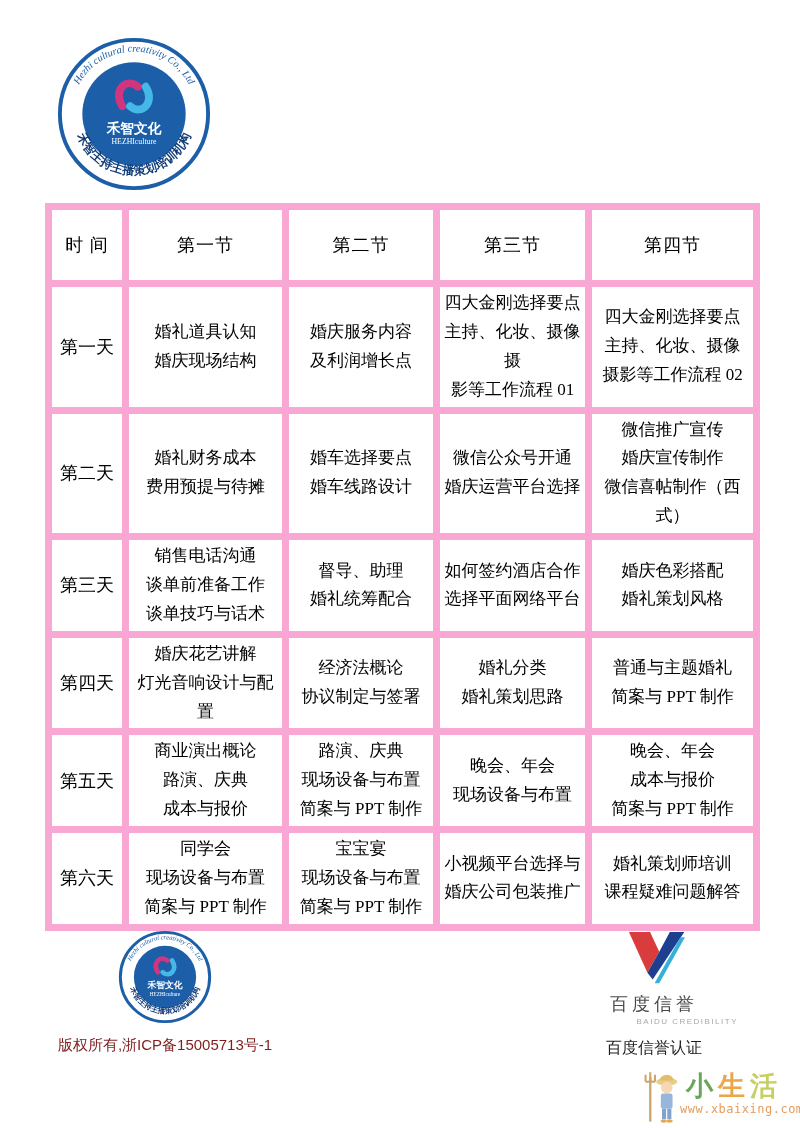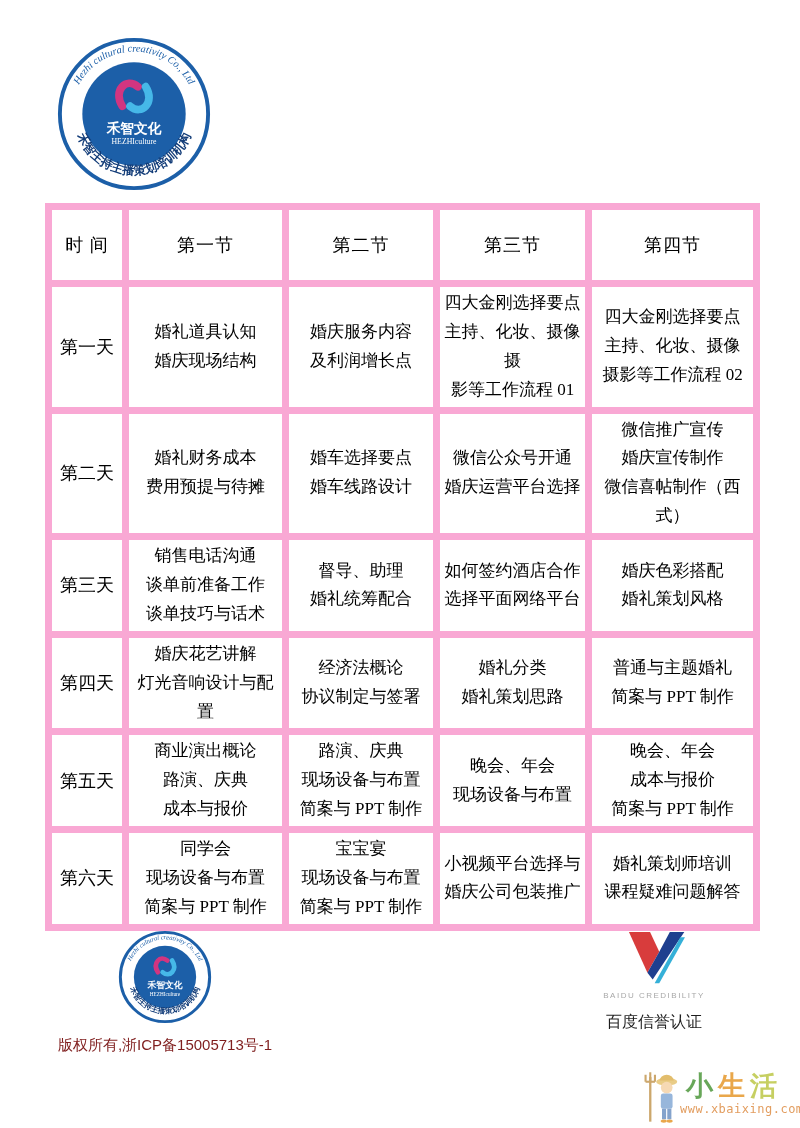--- a/index.html
+++ b/index.html
@@ -27,21 +27,21 @@
   .footer-left{position:absolute;left:55px;top:930px;width:220px;text-align:center;}
   .footer-center{position:absolute;left:318px;top:922px;width:200px;text-align:center;}
   .footer-right{position:absolute;left:570px;top:928px;width:168px;text-align:center;}
   .icp-text{margin-top:8px;font-family:"Liberation Sans","DejaVu Sans",sans-serif;
             font-size:15px;color:#7f1d1d;}
   .police-text{margin-top:6px;font-family:"Liberation Sans","DejaVu Sans",sans-serif;
             font-size:18px;font-weight:bold;color:#111;}
   .baidu-cn{margin-top:2px;font-family:"Liberation Sans","DejaVu Sans",sans-serif;
             font-size:18px;letter-spacing:4px;color:#4a4a4a;font-weight:500;}
   .baidu-en{font-family:"Liberation Sans","DejaVu Sans",sans-serif;
-            font-size:8px;letter-spacing:1.5px;color:#a8a8a8;margin-top:1px;}
+            font-size:8px;letter-spacing:1.5px;color:#a8a8a8;margin-top:1px;text-align:right;}
   .baidu-caption{margin-top:12px;font-family:"Liberation Sans","DejaVu Sans",sans-serif;
             font-size:16px;font-weight:500;color:#1d1d1d;}
 
   
   .watermark{position:absolute;left:642px;top:1068px;width:150px;height:58px;opacity:.92;}
   .wm-cartoon{position:absolute;left:0;top:2px;}
   .wm-name{position:absolute;left:44px;top:0;font-family:"Liberation Sans","DejaVu Sans",sans-serif;
            font-size:27px;font-weight:bold;letter-spacing:5px;white-space:nowrap;}
   .wm-c0{color:#5ca04c;} .wm-c1{color:#e8a03c;} .wm-c2{color:#c2cc55;}
   .wm-url{position:absolute;left:38px;top:34px;font-family:"DejaVu Sans Mono","Liberation Mono",monospace;
@@ -196,20 +196,21 @@
 
 
   <div class="footer-right">
     <span>
       <svg width="66" height="58" viewBox="0 0 100 88">
         <polygon points="12,6 44,6 58,36 40,68" fill="#d83c3c"></polygon>
         <polygon points="58,36 74,6 96,6 48,78 40,68" fill="#1e3f8f"></polygon>
         <polygon points="90,14 97,14 58,84 51,84" fill="#35b0d8"></polygon>
       </svg>
     </span>
+    <div class="baidu-cn">百度信誉</div>
     <div class="baidu-en">BAIDU CREDIBILITY</div>
     <div class="baidu-caption">百度信誉认证</div>
   </div>
 
   <div class="watermark">
     <span class="wm-cartoon">
       <svg width="40" height="54" viewBox="0 0 34 46">
         <line x1="7" y1="6" x2="7" y2="44" stroke="#c8a060" stroke-width="2"></line>
         <path d="M3,4 L3,10 M7,2 L7,10 M11,4 L11,10" stroke="#c8a060" stroke-width="1.8" fill="none"></path>
         <line x1="3" y1="10" x2="11" y2="10" stroke="#c8a060" stroke-width="1.8"></line>

